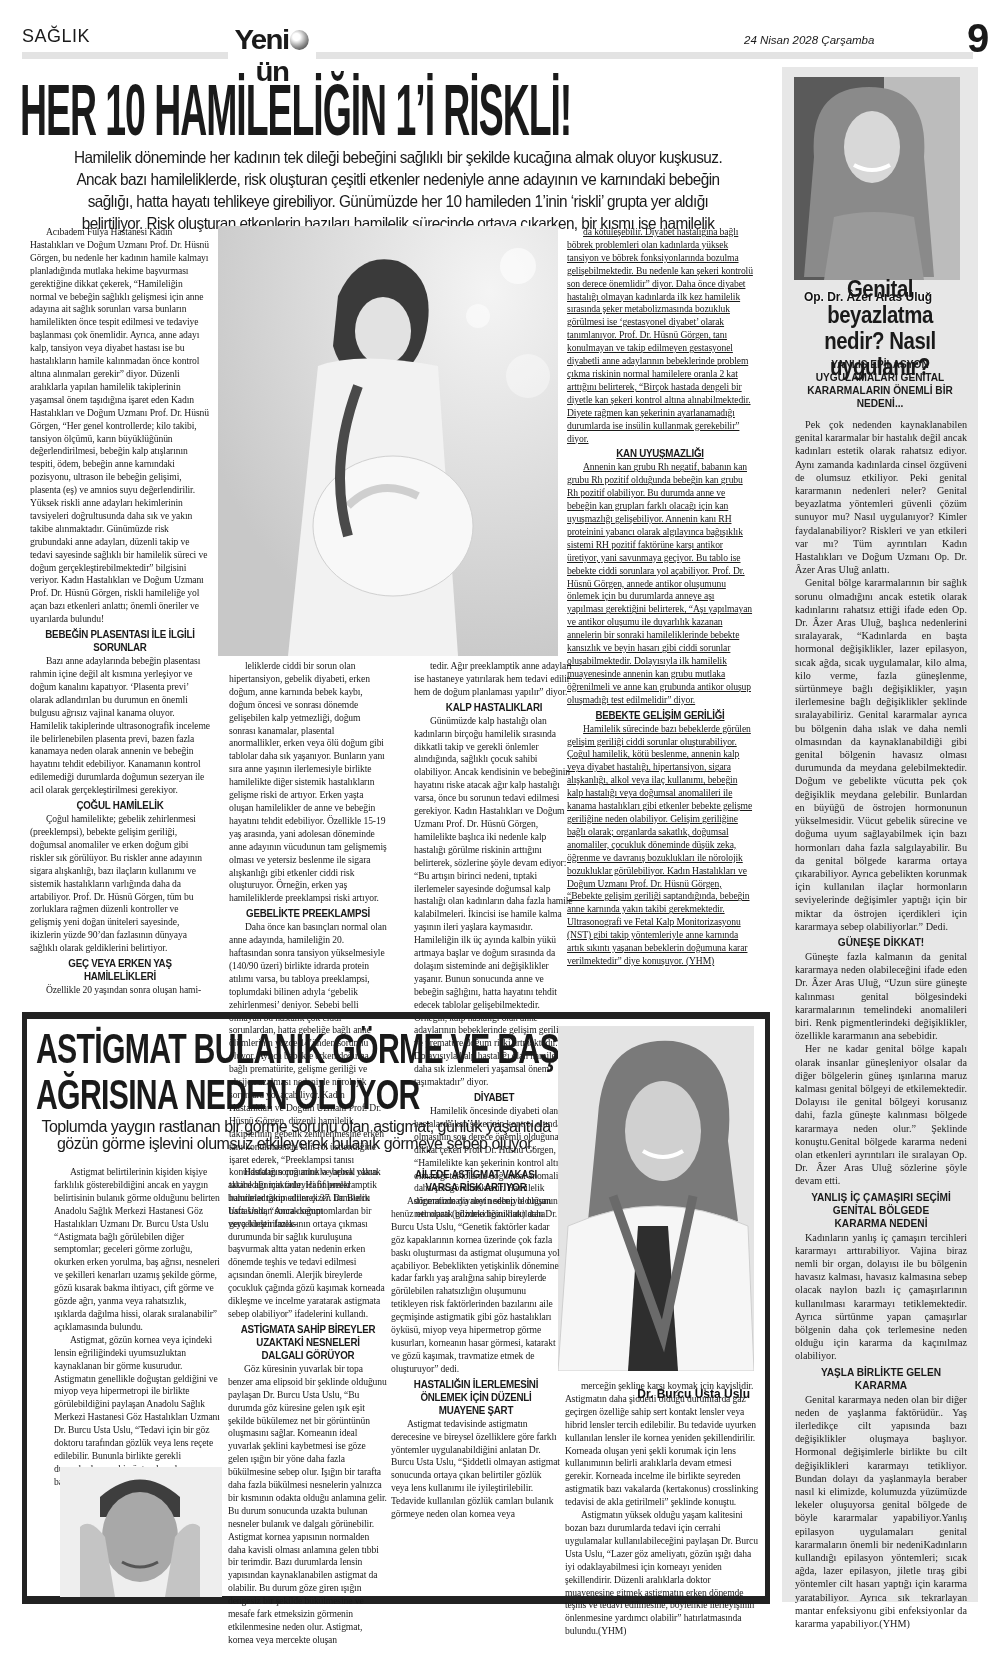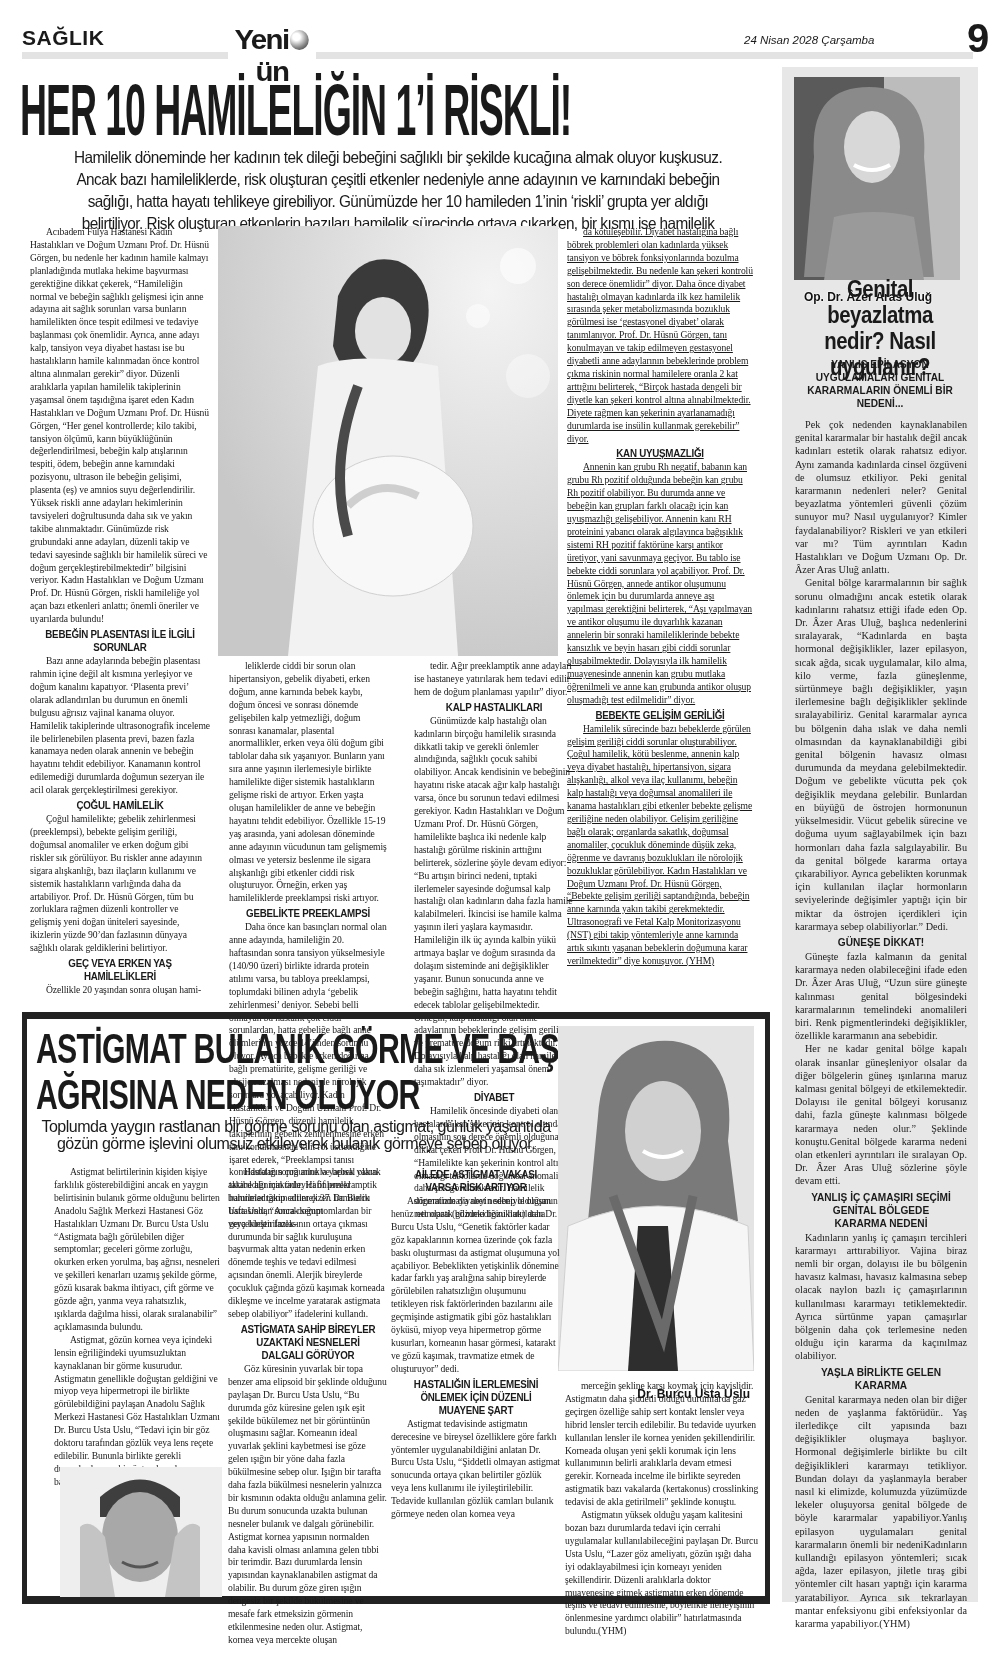--- a/index.html
+++ b/index.html
@@ -1,21 +1,21 @@
 <!DOCTYPE html>
 <html><head>
 <meta charset="utf-8">
 <style>
   * { box-sizing: border-box; margin: 0; padding: 0; }
   html, body { width: 1000px; height: 1657px; background: #fff; overflow: hidden; }
   body { position: relative; font-family: "Liberation Serif", serif; color: #1a1a1a; }
 
   
   .mast { position: absolute; left: 0; top: 0; width: 1000px; height: 64px; }
-  .mast .section { position: absolute; left: 22px; top: 26px; font-family: "Liberation Sans", sans-serif; font-weight: 700; font-size: 21px; letter-spacing: 0.5px; }
+  .mast .section { position: absolute; left: 22px; top: 26px; font-family: "Liberation Sans", sans-serif; font-weight: 400; font-size: 18px; letter-spacing: 0.5px; }
   .mast .bar-l { position: absolute; left: 22px; top: 52px; width: 206px; height: 7px; background: #e3e3e3; }
   .mast .bar-r { position: absolute; left: 316px; top: 52px; width: 657px; height: 7px; background: #e3e3e3; }
   .mast .logo { position: absolute; left: 228px; top: 24px; width: 88px; text-align: center; font-family: "Liberation Sans", sans-serif; font-weight: 700; font-size: 28px; letter-spacing: -1.5px; transform: scaleX(1.05); }
   .mast .logo .g { display: inline-block; width: 18px; height: 20px; border-radius: 50%; background: radial-gradient(circle at 35% 35%, #fff 0 20%, #888 60%, #222 100%); vertical-align: -1px; margin: 0 1px; }
   .mast .date { position: absolute; left: 744px; top: 34px; font-family: "Liberation Sans", sans-serif; font-style: italic; font-size: 11.5px; }
   .mast .pageno { position: absolute; left: 967px; top: 18px; font-family: "Liberation Sans", sans-serif; font-weight: 700; font-size: 40px; line-height: 40px; }
 
   
   .head1 { position: absolute; left: 20px; top: 72px; width: 780px; height: 76px; font-family: "Liberation Sans", sans-serif; font-weight: 900; font-size: 72px; line-height: 76px; letter-spacing: -2px; white-space: nowrap; transform: scaleX(0.52); transform-origin: left top; width: 1500px; }
   .lead1 { position: absolute; left: 38px; top: 146px; width: 720px; font-family: "Liberation Sans", sans-serif; font-size: 16.5px; line-height: 22px; text-align: center; letter-spacing: -0.6px; transform: scaleX(0.93); transform-origin: center top; }

